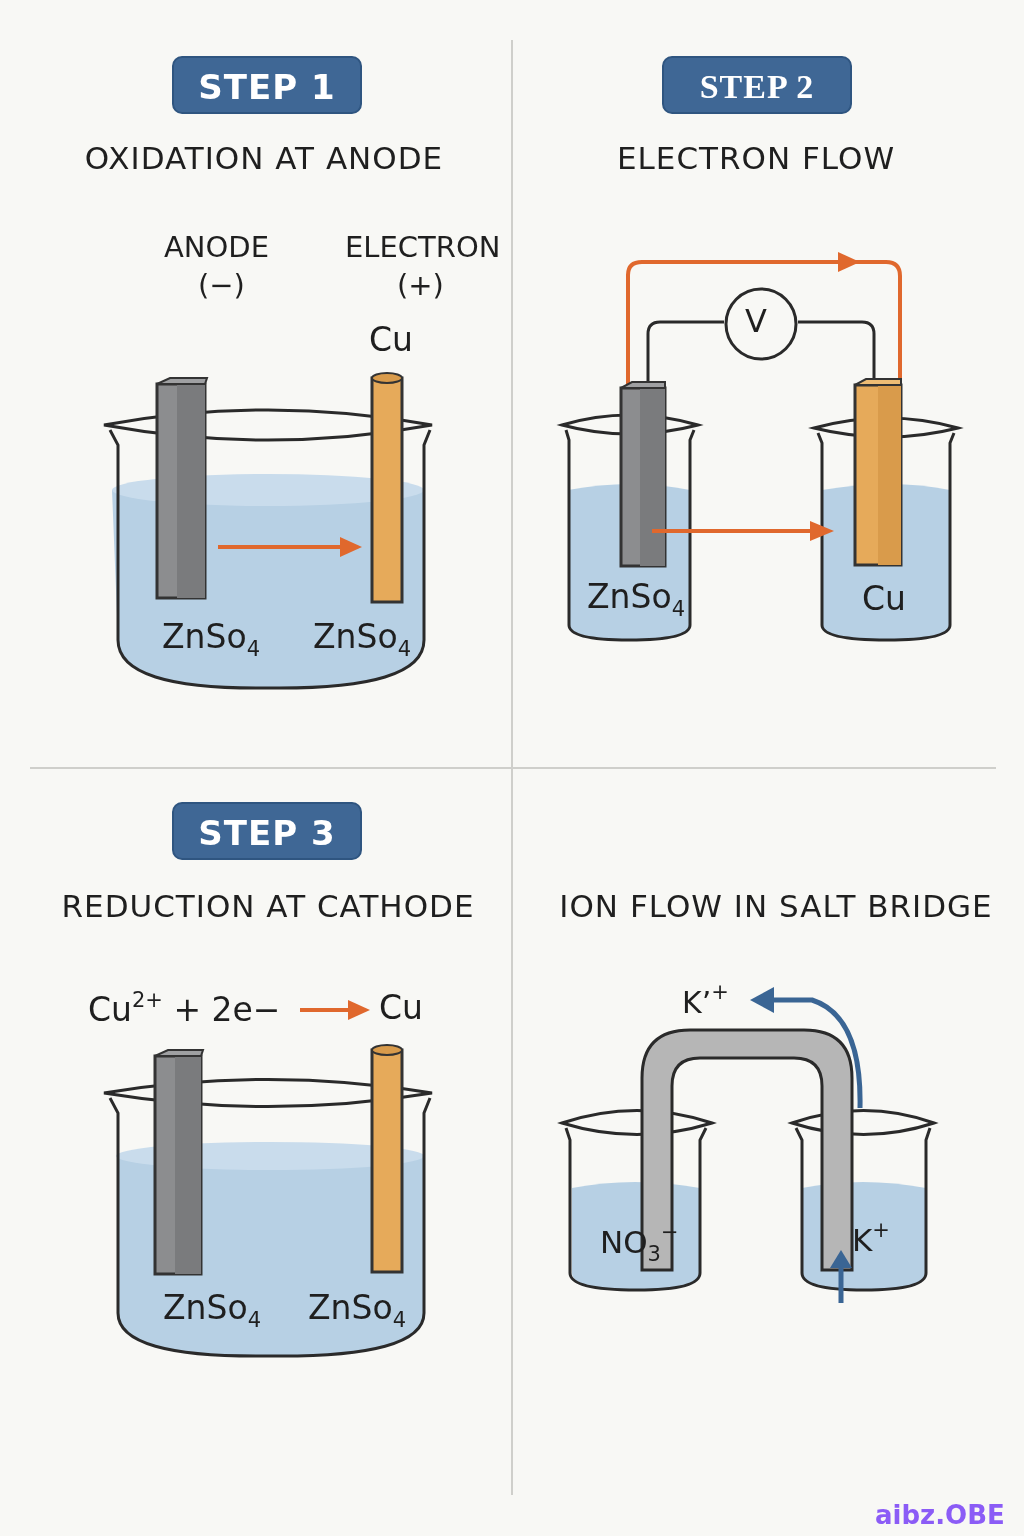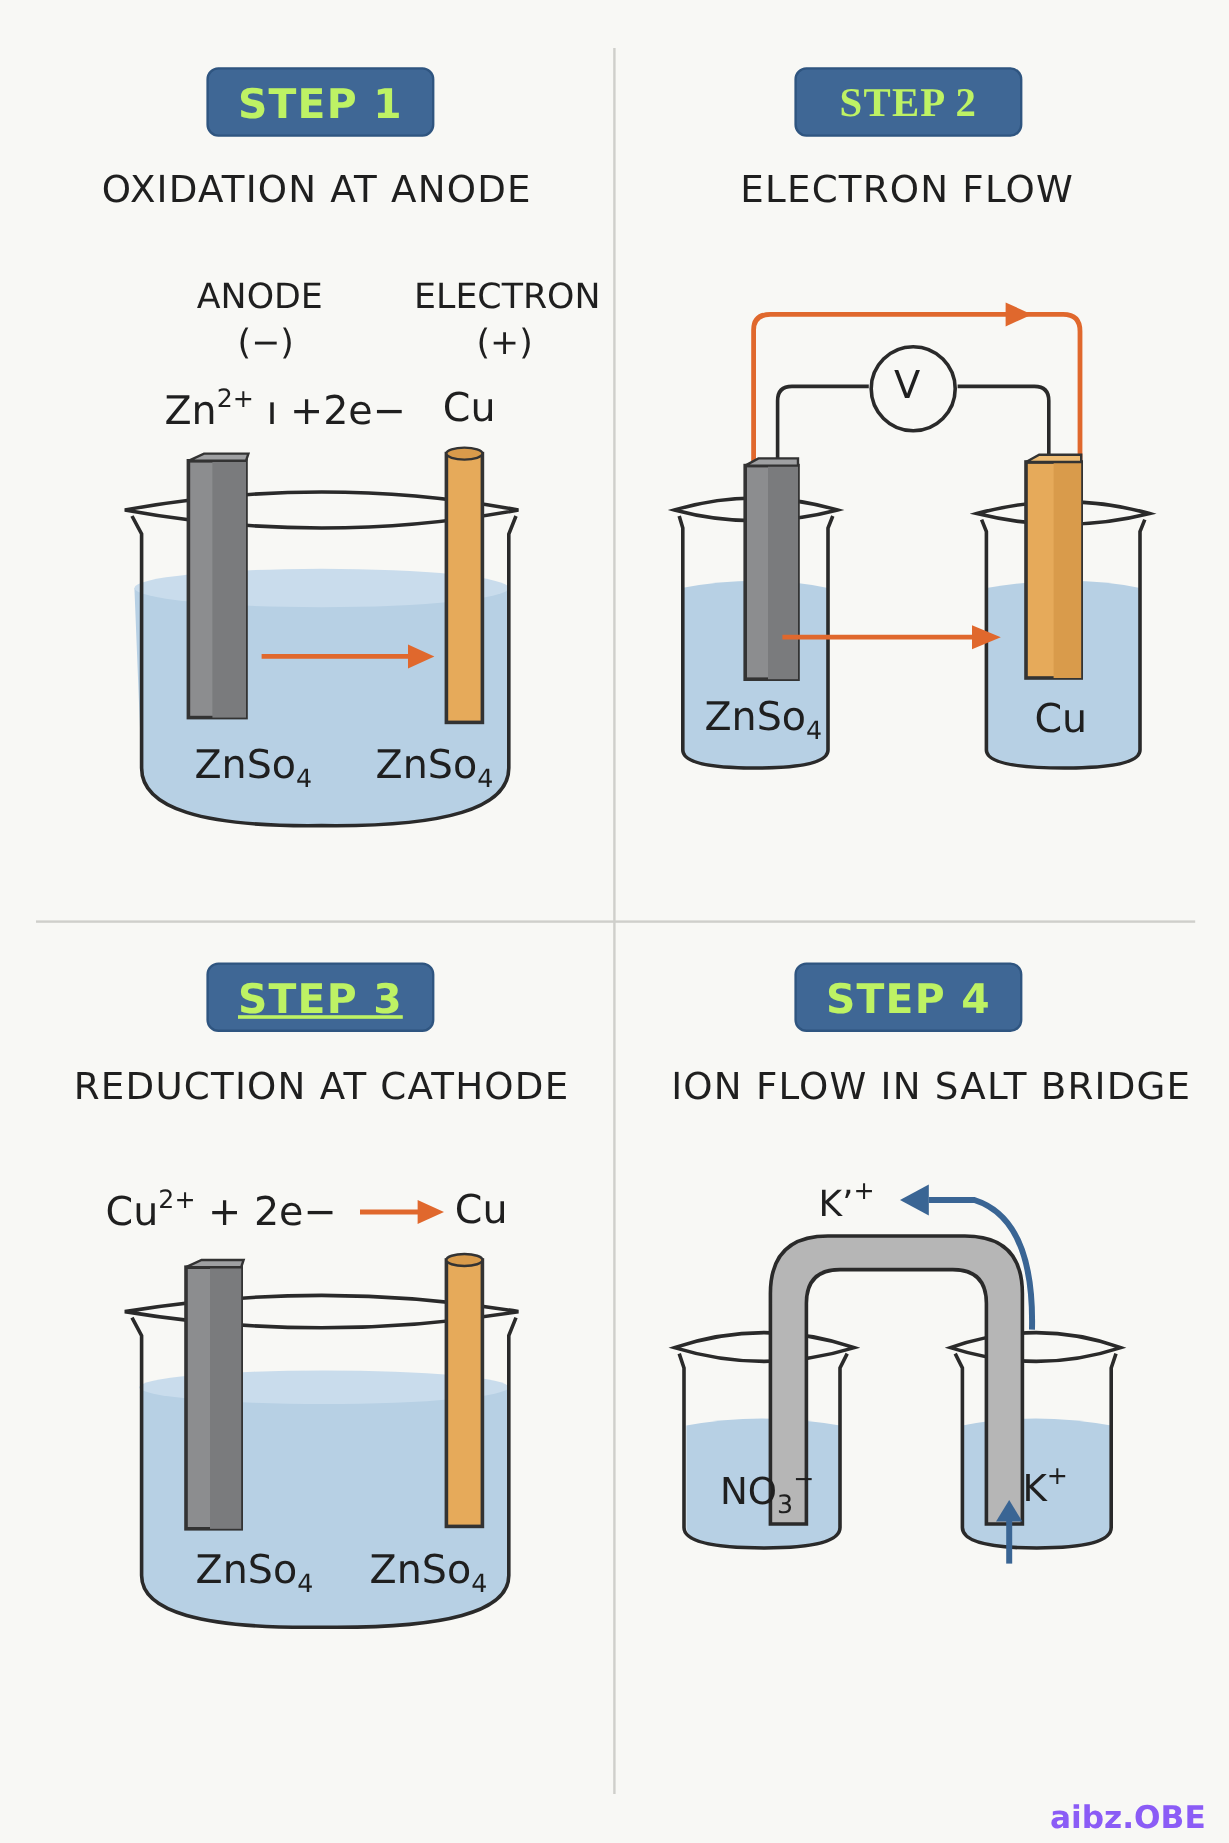--- a/index.html
+++ b/index.html
@@ -18,21 +18,21 @@
   .divider-h {
     position: absolute; left: 30px; top: 767px; width: 966px; height: 2px;
     background: #cfcfcb;
   }
   .panel { position: absolute; width: 512px; height: 768px; }
   .badge {
     position: absolute; height: 58px; width: 190px;
     background: #3f6795;
     border: 2px solid #2f5580;
     border-radius: 10px;
-    color: #bef264;
+    color: #ffffff;
     font-weight: bold;
     font-size: 34px;
     line-height: 58px;
     text-align: center;
     letter-spacing: 1px;
     box-sizing: border-box;
   }
   .heading {
     position: absolute; left: 0; width: 512px;
     text-align: center;
@@ -60,23 +60,20 @@
 
 <div class="panel" style="left:0;top:0;">
   <div class="badge" style="left:172px;top:56px;">STEP 1</div>
   <div class="heading" style="left:8px;top:140px;text-align:center;">OXIDATION AT ANODE</div>
 
   <div class="lbl" style="left:133px;top:230px;">ANODE</div>
   <div class="lbl" style="left:167px;top:268px;">(−)</div>
   <div class="lbl" style="left:314px;top:230px;">ELECTRON</div>
   <div class="lbl" style="left:366px;top:268px;">(+)</div>
 
-  <div class="chem" style="left:137px;top:320px;">
-    <span>Zn</span><sup>2+</sup><span> ı +2e−</span>
-  </div>
   <div class="chem" style="left:369px;top:320px;">Cu</div>
 
   <svg class="art" width="512" height="768">
 
     <path d="M112,490 Q265,470 424,490 L424,640 Q424,690 265,688 Q118,690 118,640 Z" fill="#b7d0e4"></path>
     <ellipse cx="268" cy="490" rx="156" ry="16" fill="#c9dcec"></ellipse>
 
     <path d="M104,425 Q268,395 432,425 Q268,455 104,425 Z" fill="none" stroke="#2a2a2a" stroke-width="3"></path>
     <path d="M110,430 L118,445 L118,640 Q118,690 268,688 Q424,690 424,640 L424,445 L430,430" fill="none" stroke="#2a2a2a" stroke-width="3"></path>
 
@@ -150,21 +147,21 @@
   </svg>
 
   <div class="chem" style="left:233px;top:302px;font-size:32px;">V</div>
   <div class="chem" style="left:75px;top:577px;">
     <span>ZnSo</span><sub>4</sub>
   </div>
   <div class="chem" style="left:350px;top:579px;">Cu</div>
 </div>
 
 <div class="panel" style="left:0;top:768px;">
-  <div class="badge" style="left:172px;top:34px;text-decoration:underline;">STEP 3</div>
+  <div class="badge" style="left:172px;top:34px;">STEP 3</div>
   <div class="heading" style="left:12px;top:120px;">REDUCTION AT CATHODE</div>
 
   <div class="chem" style="left:88px;top:220px;">
     <span>Cu</span><sup>2+</sup><span> + 2e−</span>
   </div>
   <div class="chem" style="left:379px;top:220px;">Cu</div>
 
   <svg class="art" width="512" height="768">
     <g>
       <line x1="300" y1="242" x2="352" y2="242" stroke="#e0682d" stroke-width="4"></line>
@@ -191,21 +188,20 @@
 
   <div class="chem" style="left:163px;top:520px;">
     <span>ZnSo</span><sub>4</sub>
   </div>
   <div class="chem" style="left:308px;top:520px;">
     <span>ZnSo</span><sub>4</sub>
   </div>
 </div>
 
 <div class="panel" style="left:512px;top:768px;">
-  <div class="badge" style="left:150px;top:34px;">STEP 4</div>
   <div class="heading" style="left:8px;top:120px;">ION FLOW IN SALT BRIDGE</div>
 
   <svg class="art" width="512" height="768">
 
     <g>
       <path d="M348,340 Q350,248 300,232 L262,232" fill="none" stroke="#3a6594" stroke-width="5"></path>
       <polygon points="238,232 262,219 262,245" fill="#3a6594"></polygon>
     </g>
 
     <path d="M60,420 Q122,408 188,420 L188,505 Q188,522 125,522 Q60,522 60,505 Z" fill="#b7d0e4"></path>

